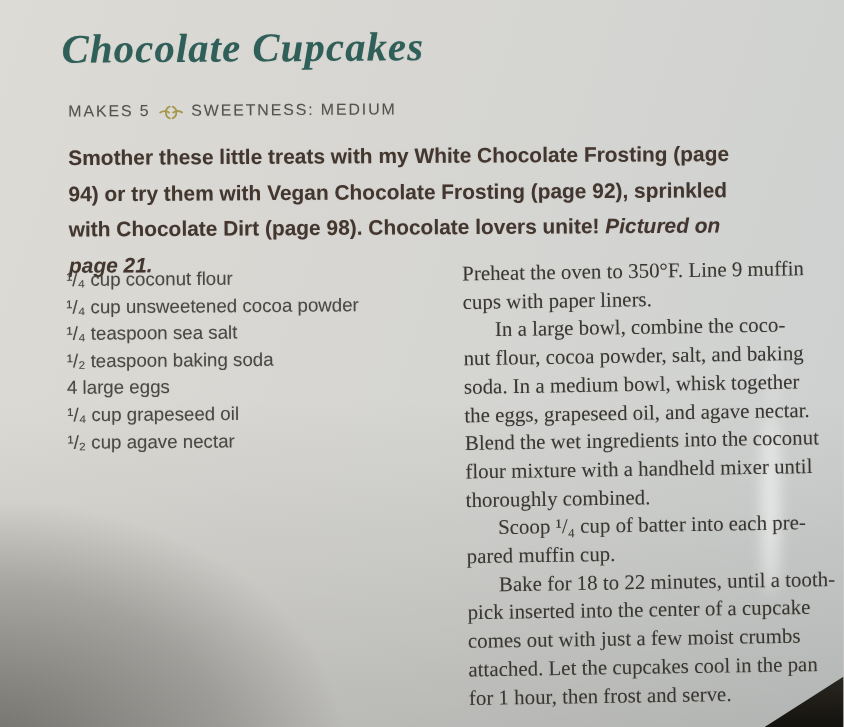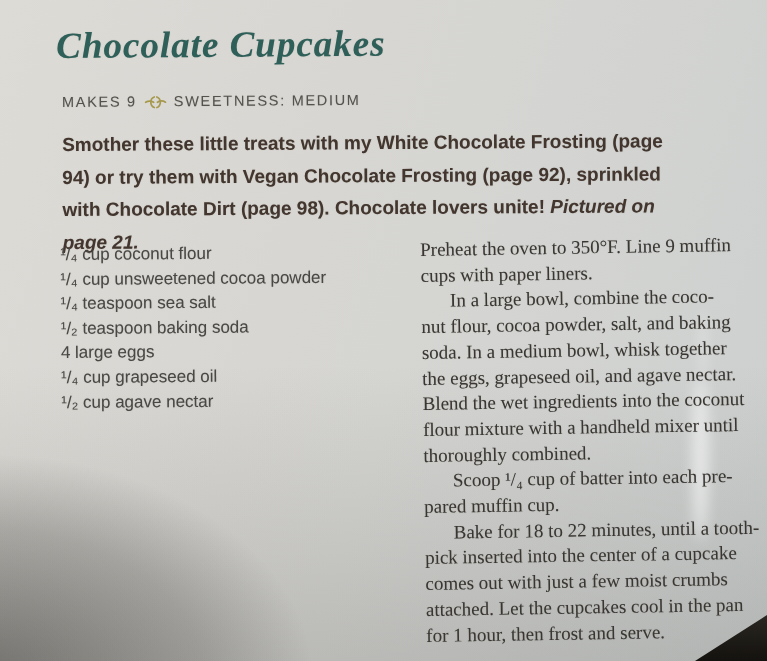--- a/index.html
+++ b/index.html
@@ -69,21 +69,21 @@
 </head>
 <body>
 
 <div class="photo"></div>
 <div class="crease-tail"></div>
 <div class="crease"></div>
 
 <h1 class="abs title soft">Chocolate Cupcakes</h1>
 
 <div class="abs meta soft">
-  <span>MAKES 9</span>
+  <span>MAKES 5</span>
   <span>
     <svg width="23" height="14" viewBox="0 0 23 14" aria-hidden="true">
       <g fill="none" stroke="#a6984d" stroke-width="1.7" stroke-linecap="round">
         <path d="M10.2 1.6 C5.6 3.2 5.6 10.4 10.2 12.2"></path>
         <path d="M9.6 6.9 C6.8 5.2 3.6 5.6 1.6 6.9"></path>
         <path d="M12.8 1.6 C17.4 3.2 17.4 10.4 12.8 12.2"></path>
         <path d="M13.4 6.9 C16.2 5.2 19.4 5.6 21.4 6.9"></path>
       </g>
     </svg>
   </span>

